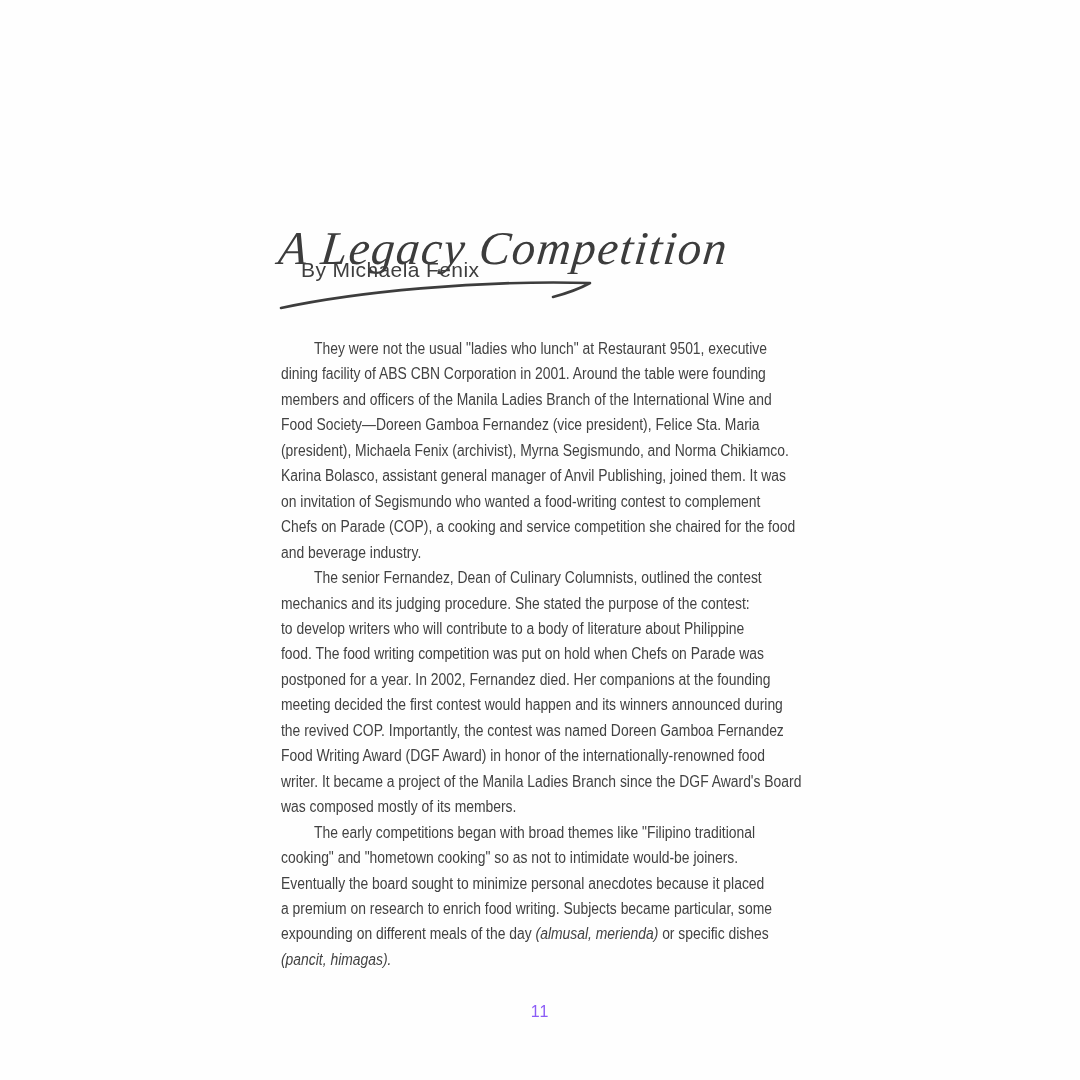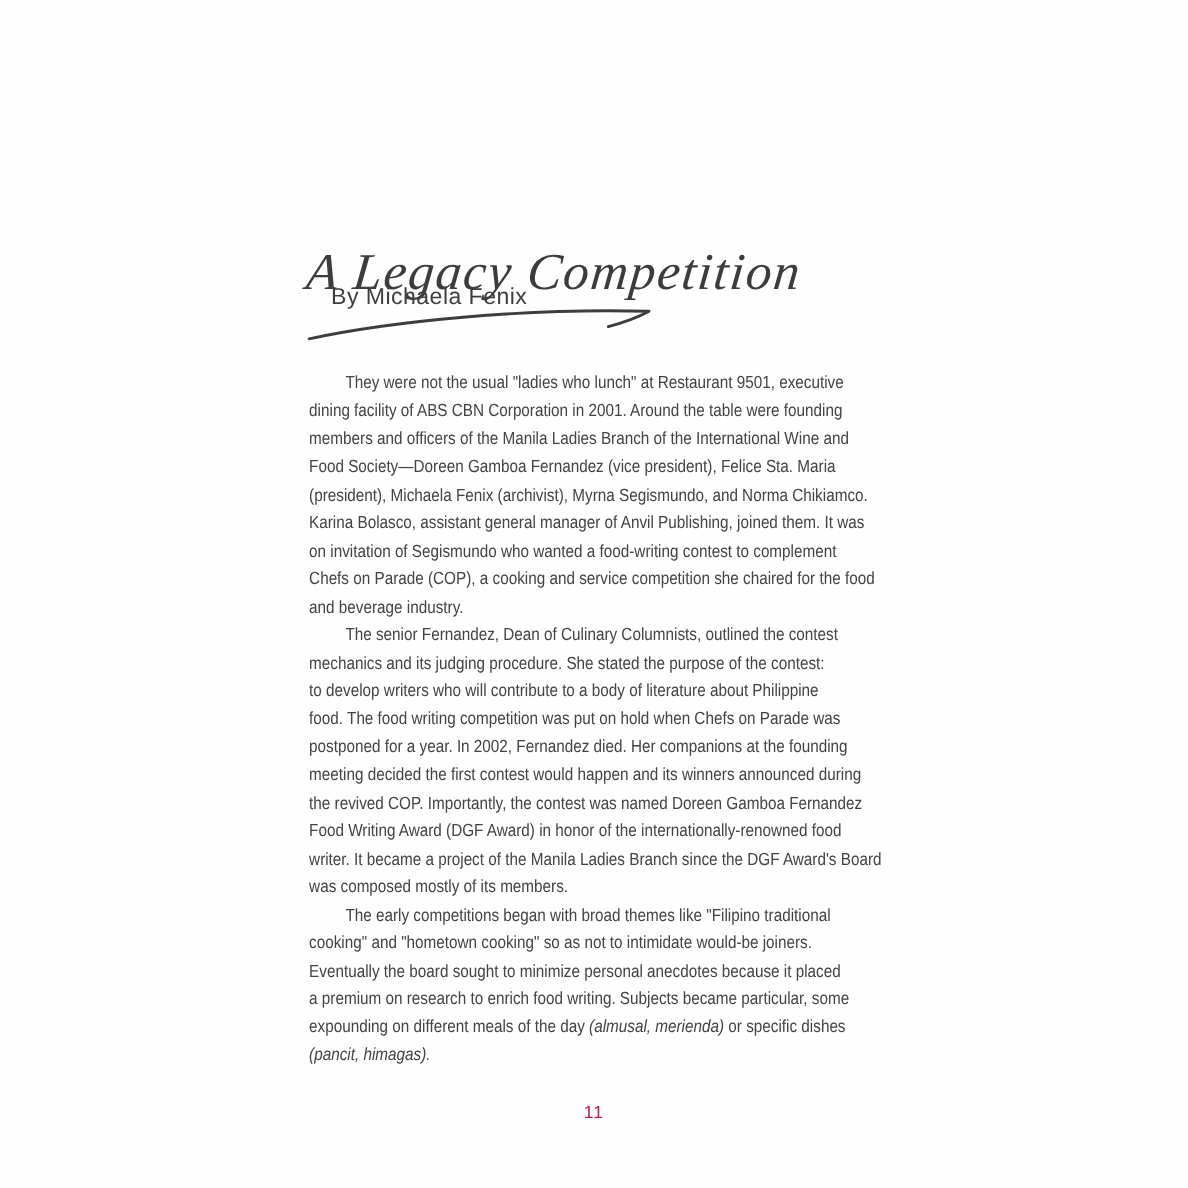--- a/index.html
+++ b/index.html
@@ -67,21 +67,21 @@
     font-style: italic;
   }
   .page-number {
     position: absolute;
     left: 0;
     right: 0;
     top: 1003px;
     text-align: center;
     font-size: 16px;
     letter-spacing: 1px;
-    color: #be185d;
+    color: #8b5cf6;
   }
 </style>
 </head>
 <body>
 
 <div class="page">
 
   <h1 class="chapter-title">A Legacy Competition</h1>
 
   <div class="byline">By Michaela Fenix</div>

